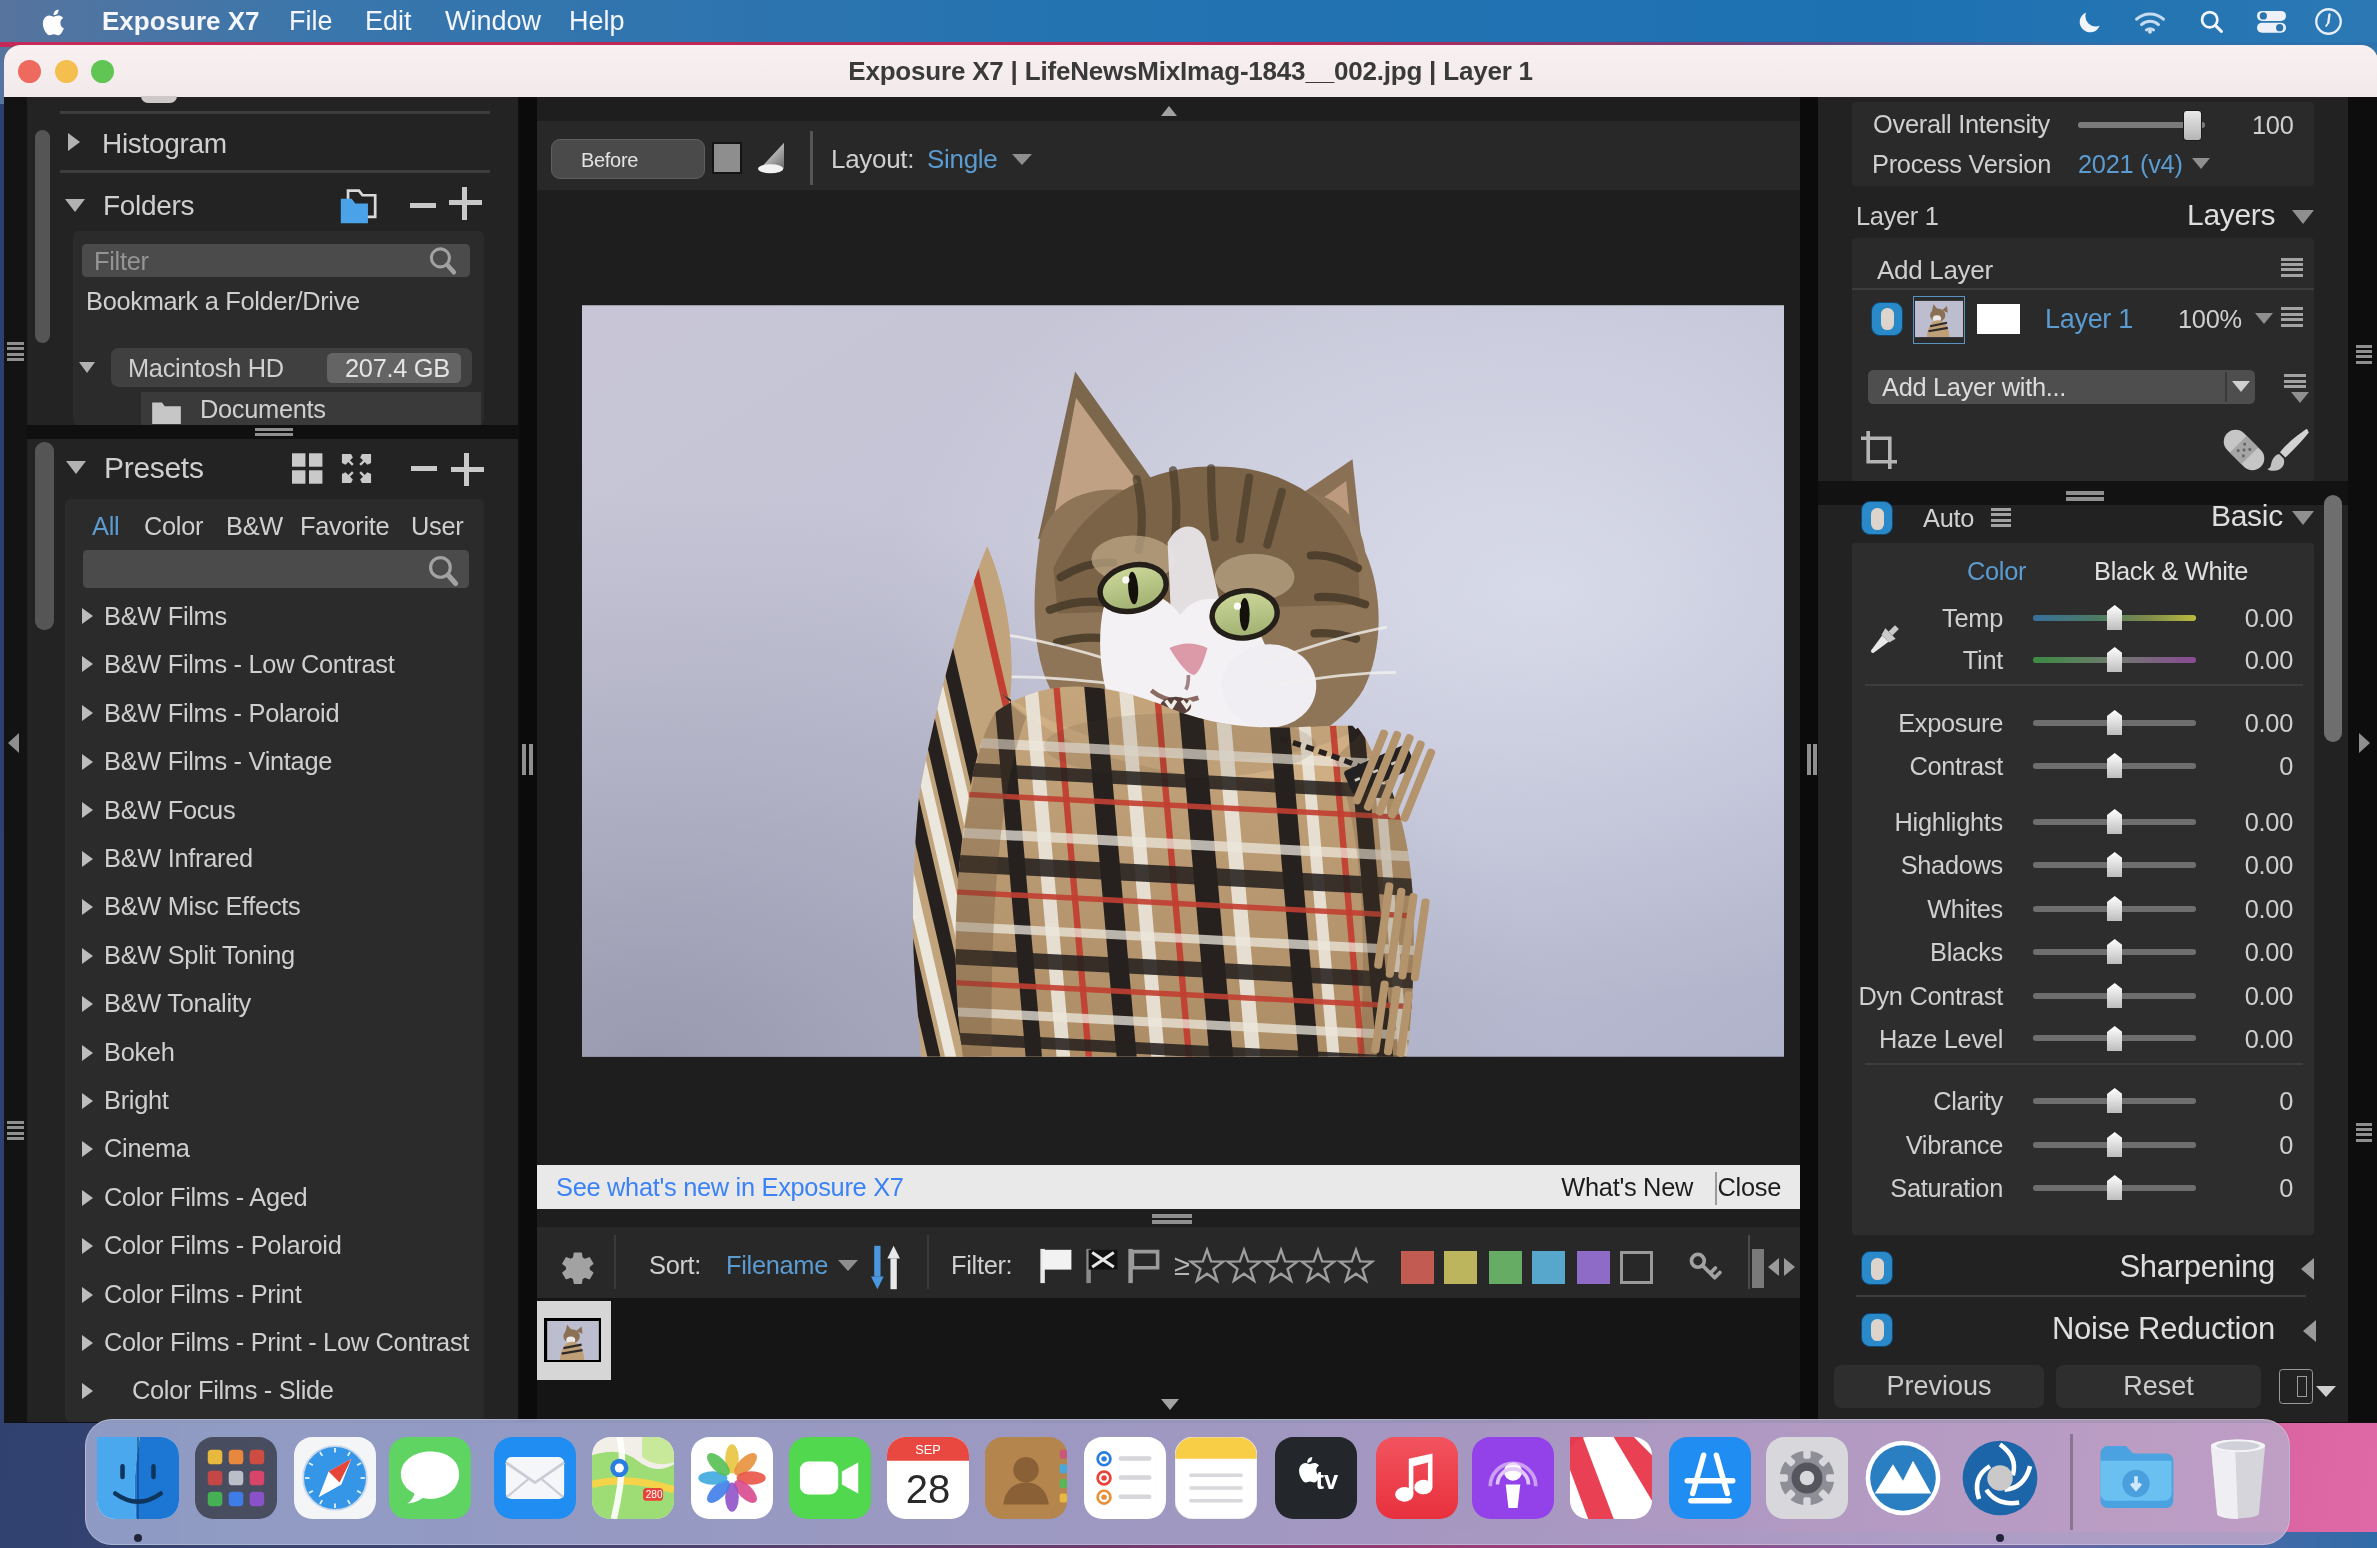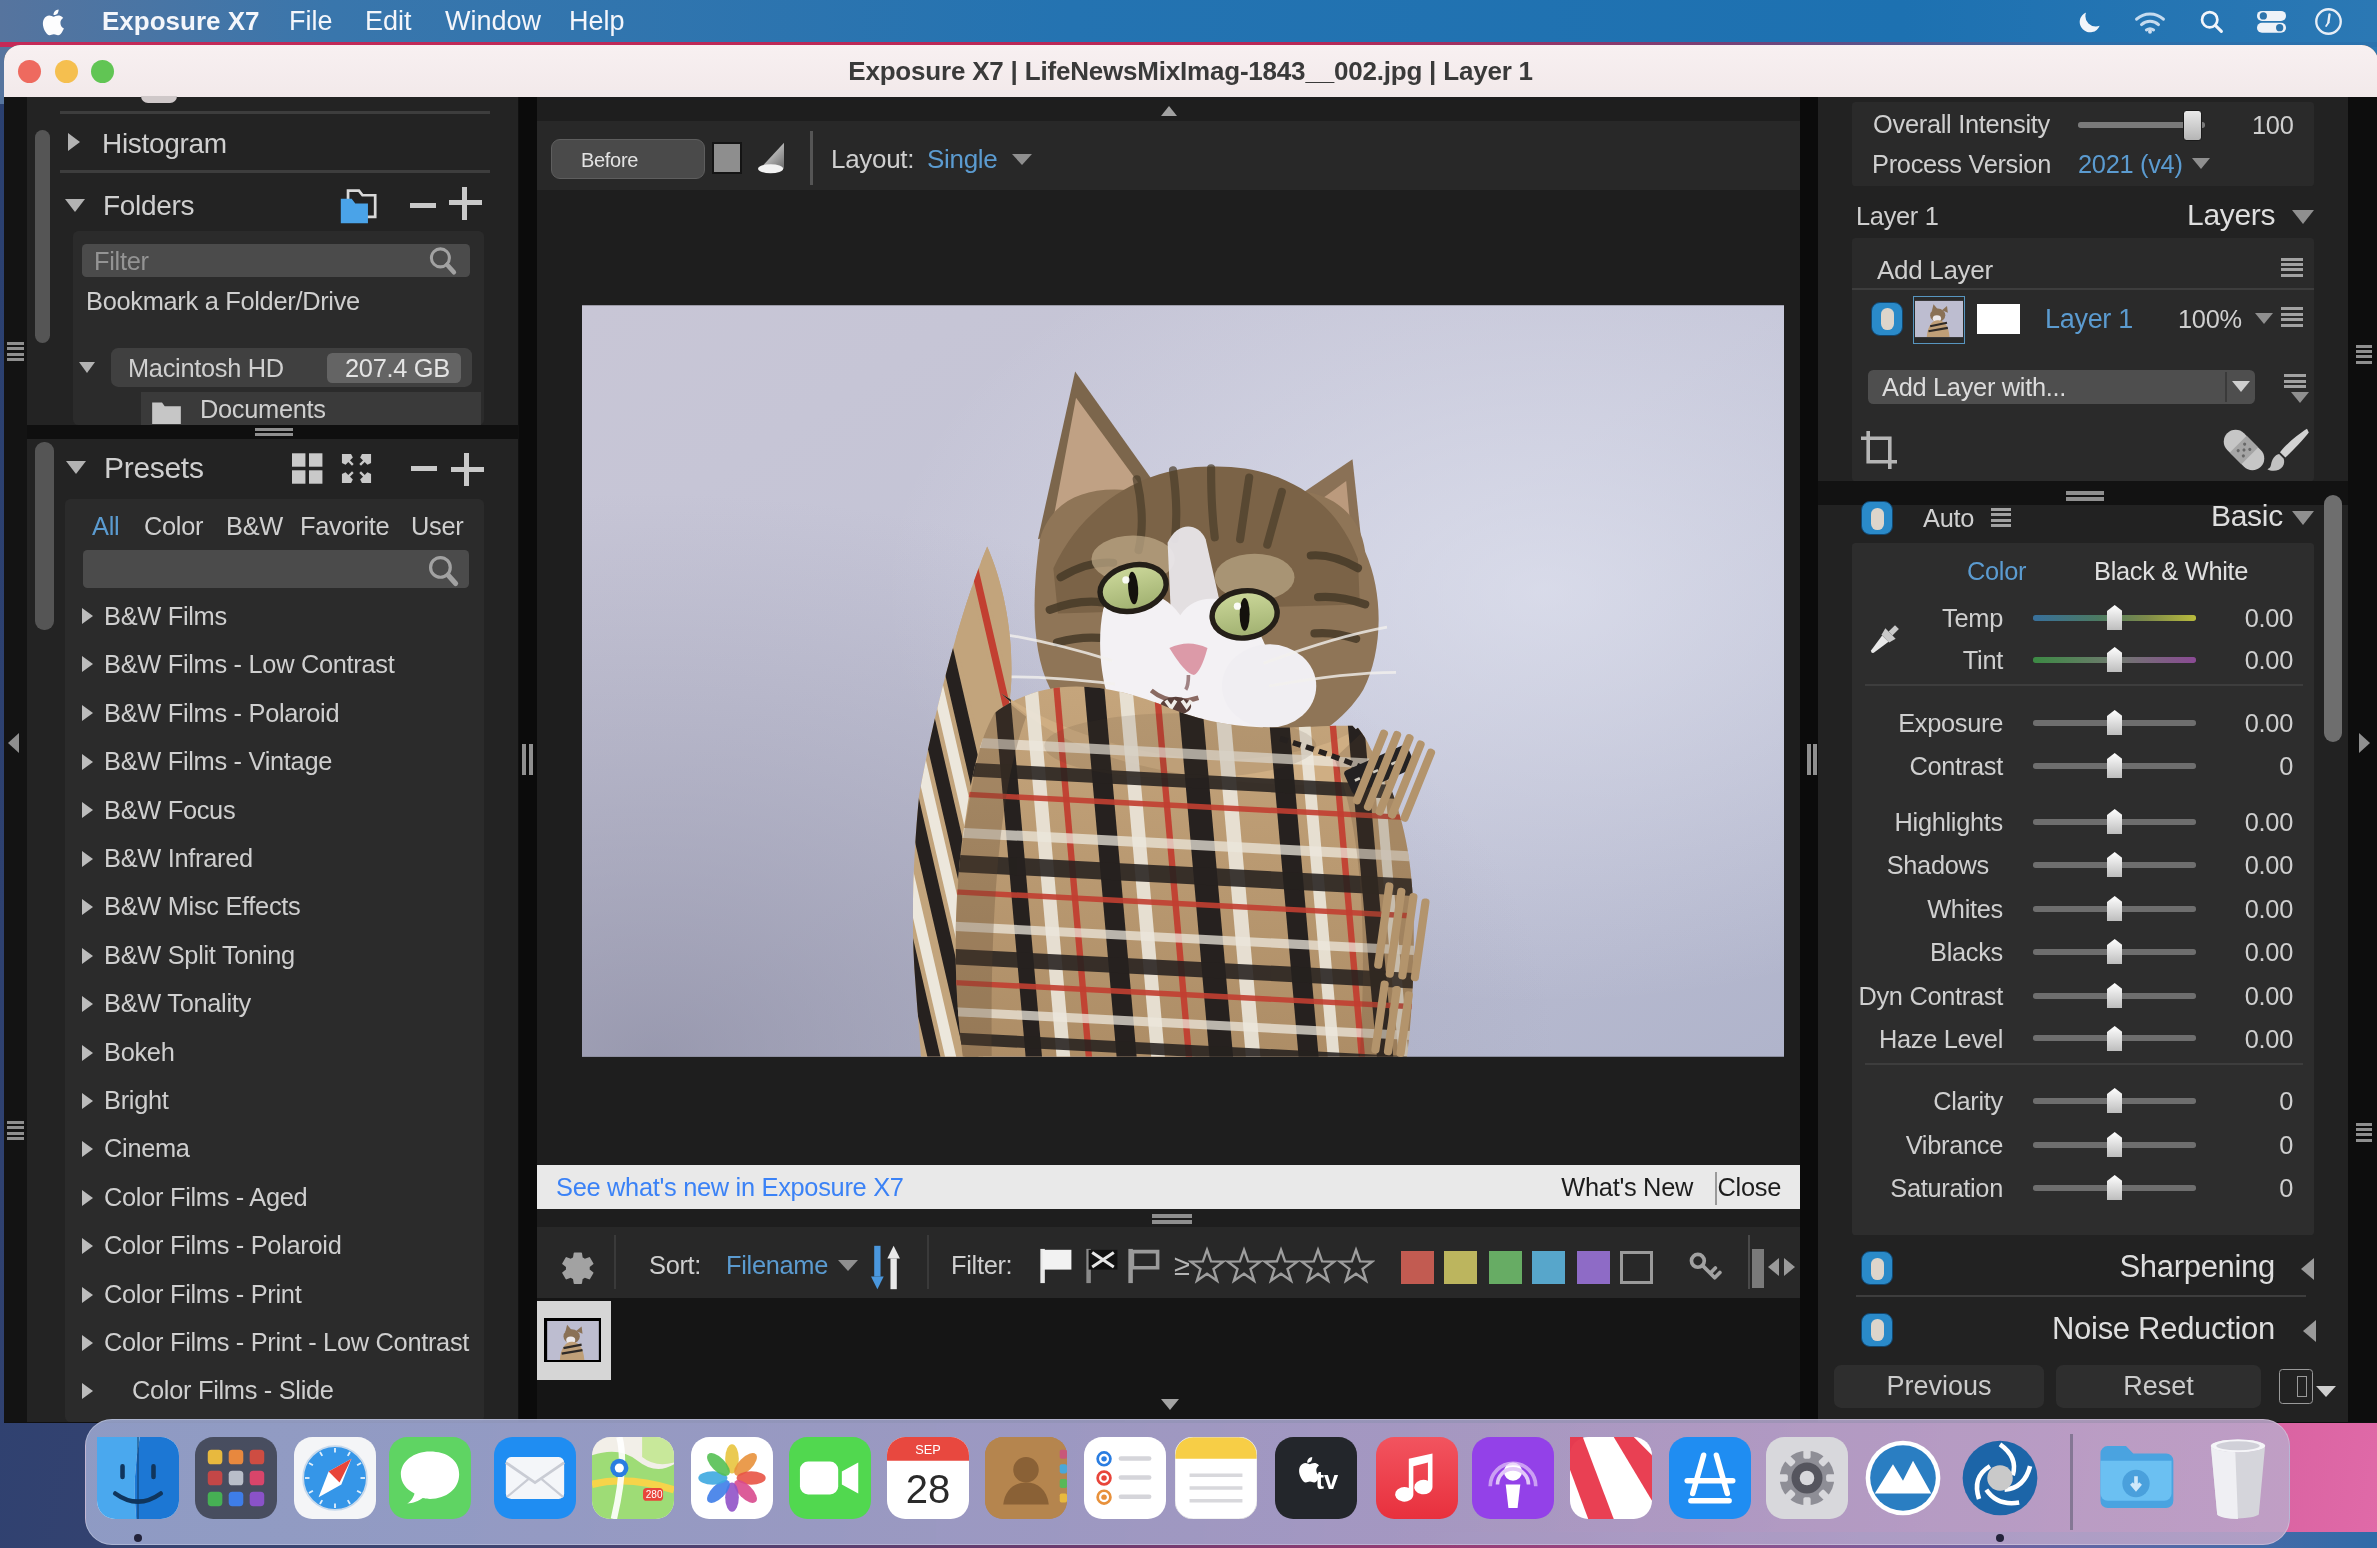--- a/index.html
+++ b/index.html
@@ -609,21 +609,21 @@
  <div class="sh" style="left:2107px;top:710px;"></div>
  <div class="tx" style="right:84px;top:710px;">0.00</div>
  <div class="tx" style="right:374px;top:753px;">Contrast</div>
  <div class="trk" style="left:2033px;top:763px;"></div>
  <div class="sh" style="left:2107px;top:753px;"></div>
  <div class="tx" style="right:84px;top:753px;">0</div>
  <div class="tx" style="right:374px;top:809px;">Highlights</div>
  <div class="trk" style="left:2033px;top:819px;"></div>
  <div class="sh" style="left:2107px;top:809px;"></div>
  <div class="tx" style="right:84px;top:809px;">0.00</div>
- <div class="tx" style="right:388px;top:852px;text-align:right;">Shadows</div>
+ <div class="tx" style="right:374px;top:852px;text-align:right;">Shadows</div>
  <div class="trk" style="left:2033px;top:862px;"></div>
  <div class="sh" style="left:2107px;top:852px;"></div>
  <div class="tx" style="right:84px;top:852px;">0.00</div>
  <div class="tx" style="right:374px;top:896px;">Whites</div>
  <div class="trk" style="left:2033px;top:906px;"></div>
  <div class="sh" style="left:2107px;top:896px;"></div>
  <div class="tx" style="right:84px;top:896px;">0.00</div>
  <div class="tx" style="right:374px;top:939px;">Blacks</div>
  <div class="trk" style="left:2033px;top:949px;"></div>
  <div class="sh" style="left:2107px;top:939px;"></div>

